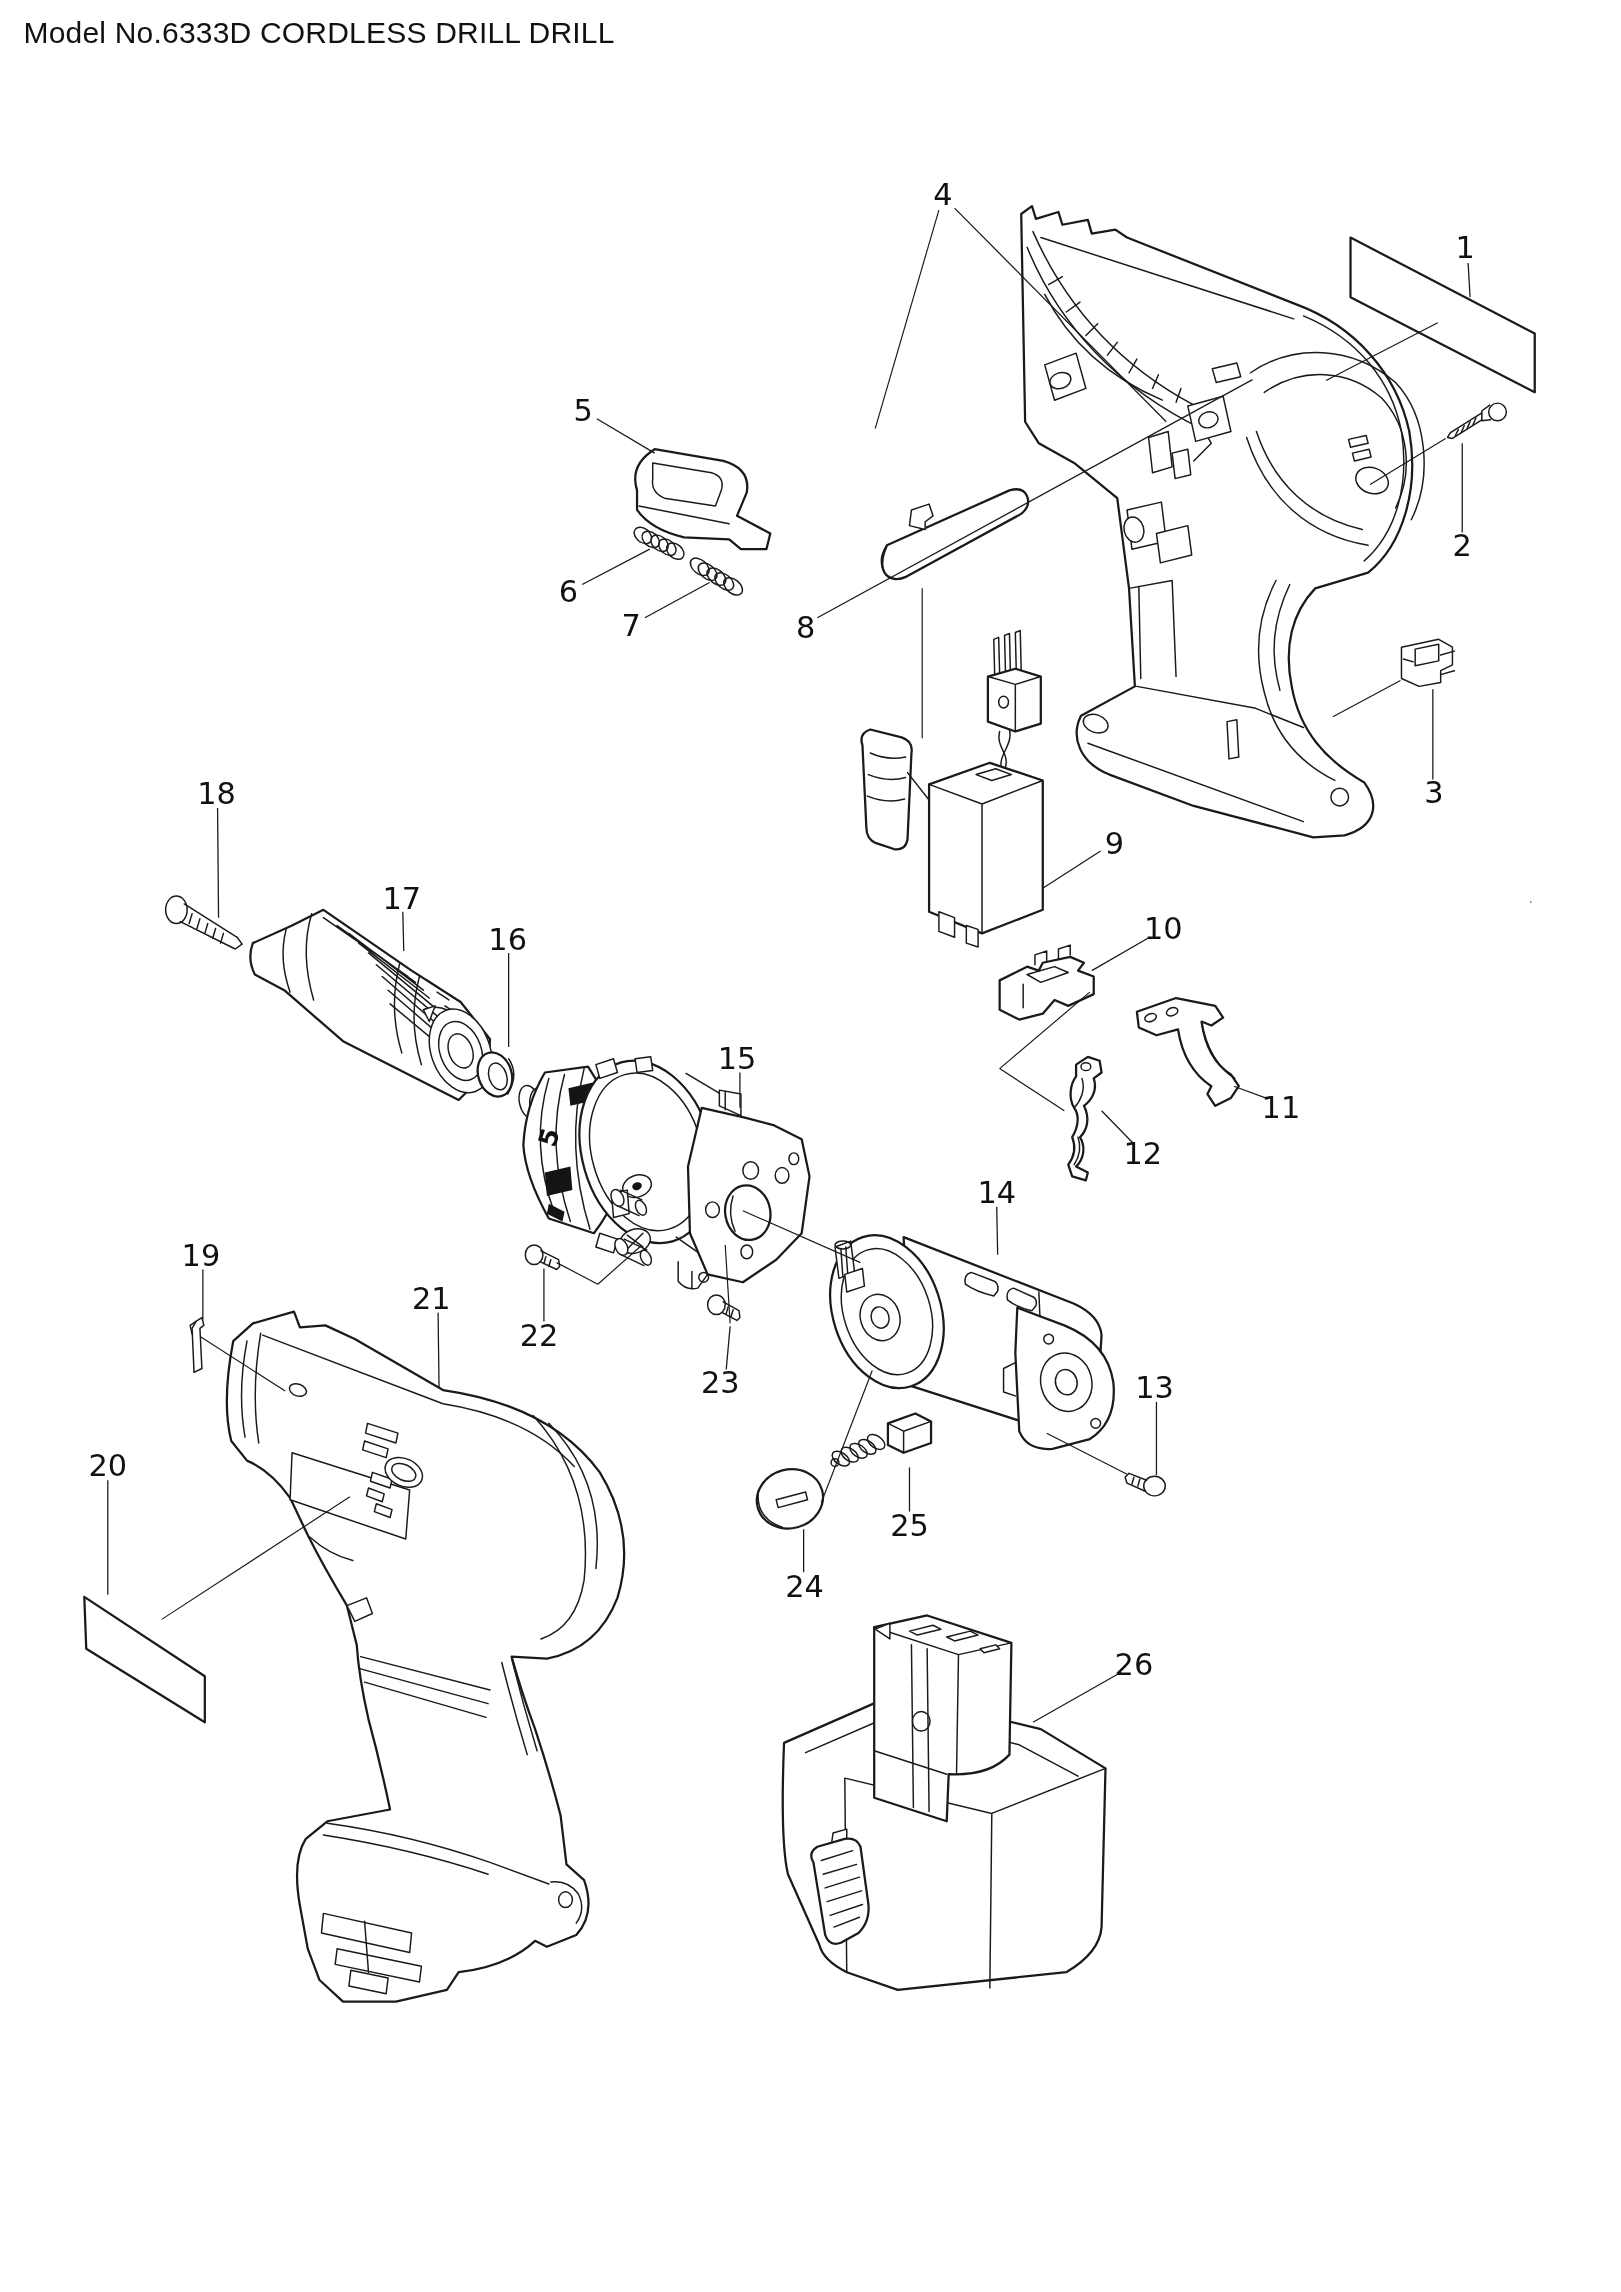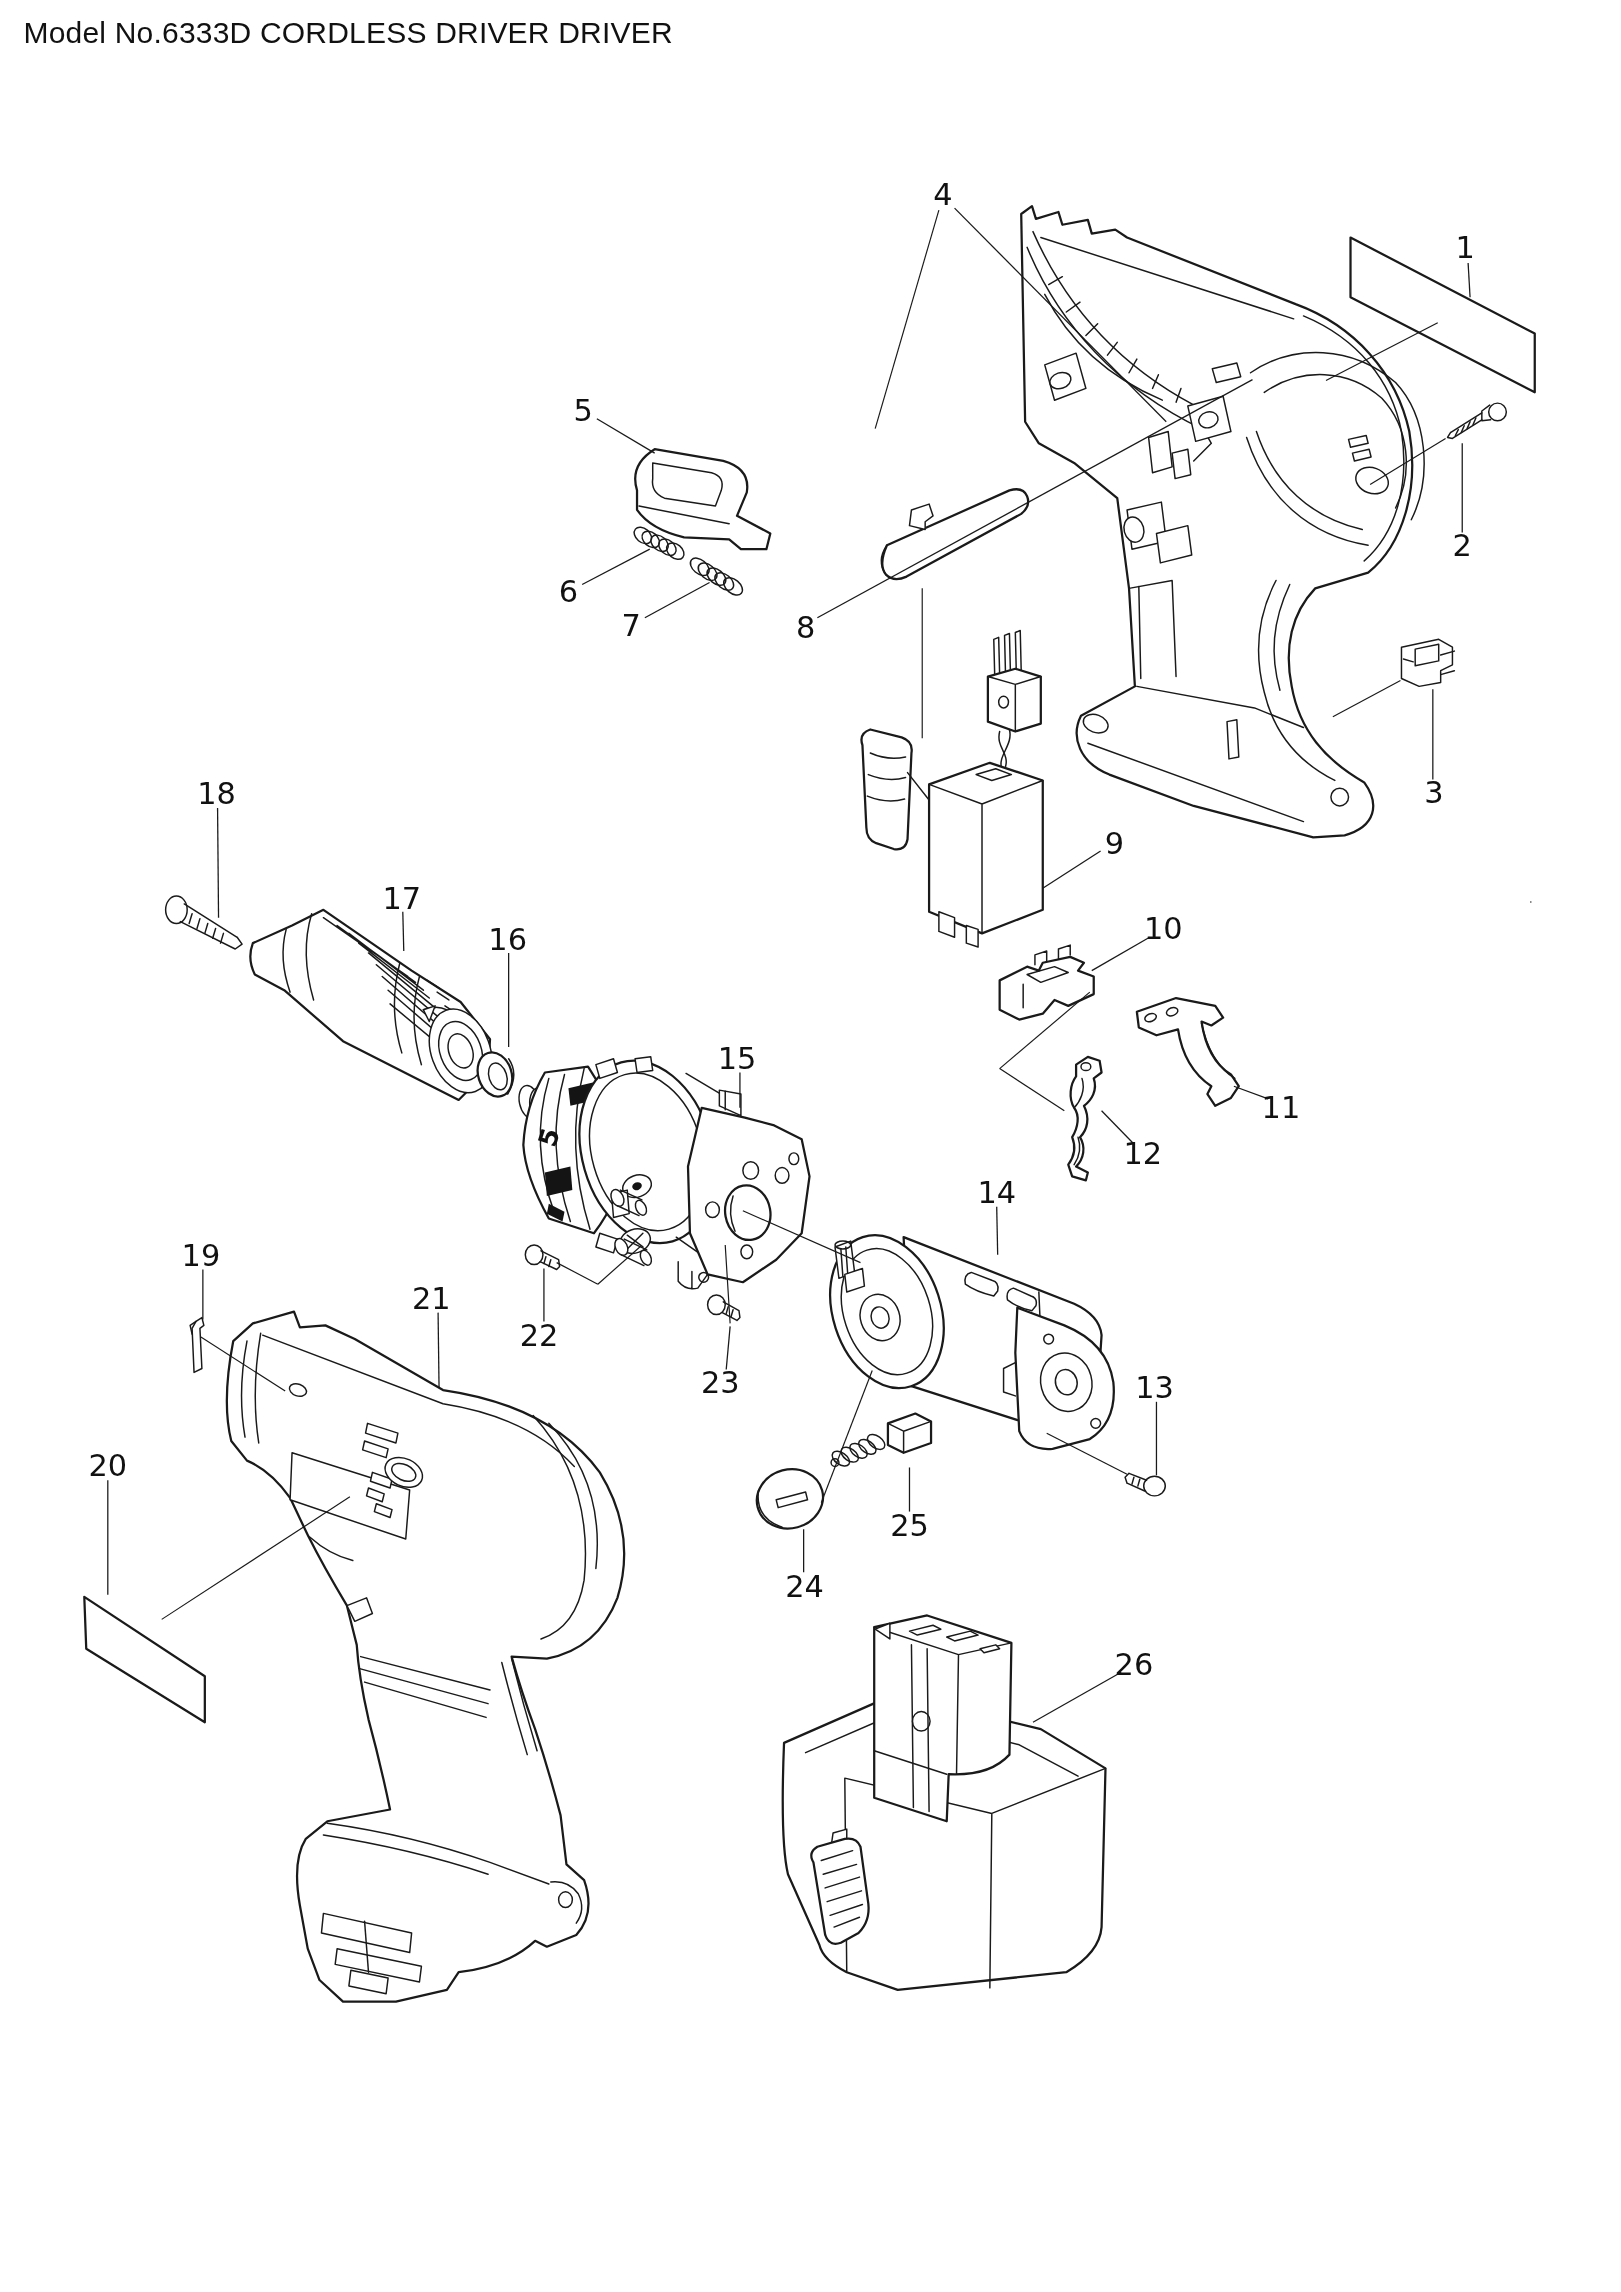--- a/index.html
+++ b/index.html
@@ -16,21 +16,21 @@
   .align {fill:none;stroke:#1a1a1a;stroke-width:1.2;}
   .part-num{font-family:"DejaVu Sans","Liberation Sans",sans-serif;font-size:31px;fill:#111;
             text-anchor:middle;dominant-baseline:central;}
   .mark5{font-family:"DejaVu Sans",sans-serif;font-size:26px;font-weight:700;fill:#111;
          text-anchor:middle;dominant-baseline:central;}
 </style>
 </head>
 <body>
 
 <div class="page">
-  <div class="title">Model No.6333D CORDLESS DRIVER DRIVER</div>
+  <div class="title">Model No.6333D CORDLESS DRILL DRILL</div>
 
   <svg width="1621" height="2293" viewBox="0 0 1654 2339">
 
     <g>
       <path class="lnw" d="M1042,218 L1053,210 L1057,223 L1080,216 L1084,229 L1110,224 L1114,238 L1138,234
         L1150,242 L1322,310 C1382,332 1425,380 1438,440 C1448,498 1432,555 1396,584 L1342,600
         C1318,625 1310,660 1318,700 C1326,745 1352,775 1392,798 C1408,820 1404,843 1372,852 L1340,854
         L1218,822 L1132,790 C1102,778 1092,752 1103,730 L1158,700 L1152,600 L1140,508
         L1096,472 L1060,452 L1046,430 Z"></path>
       <path class="dt" d="M1062,242 L1320,325"></path>

